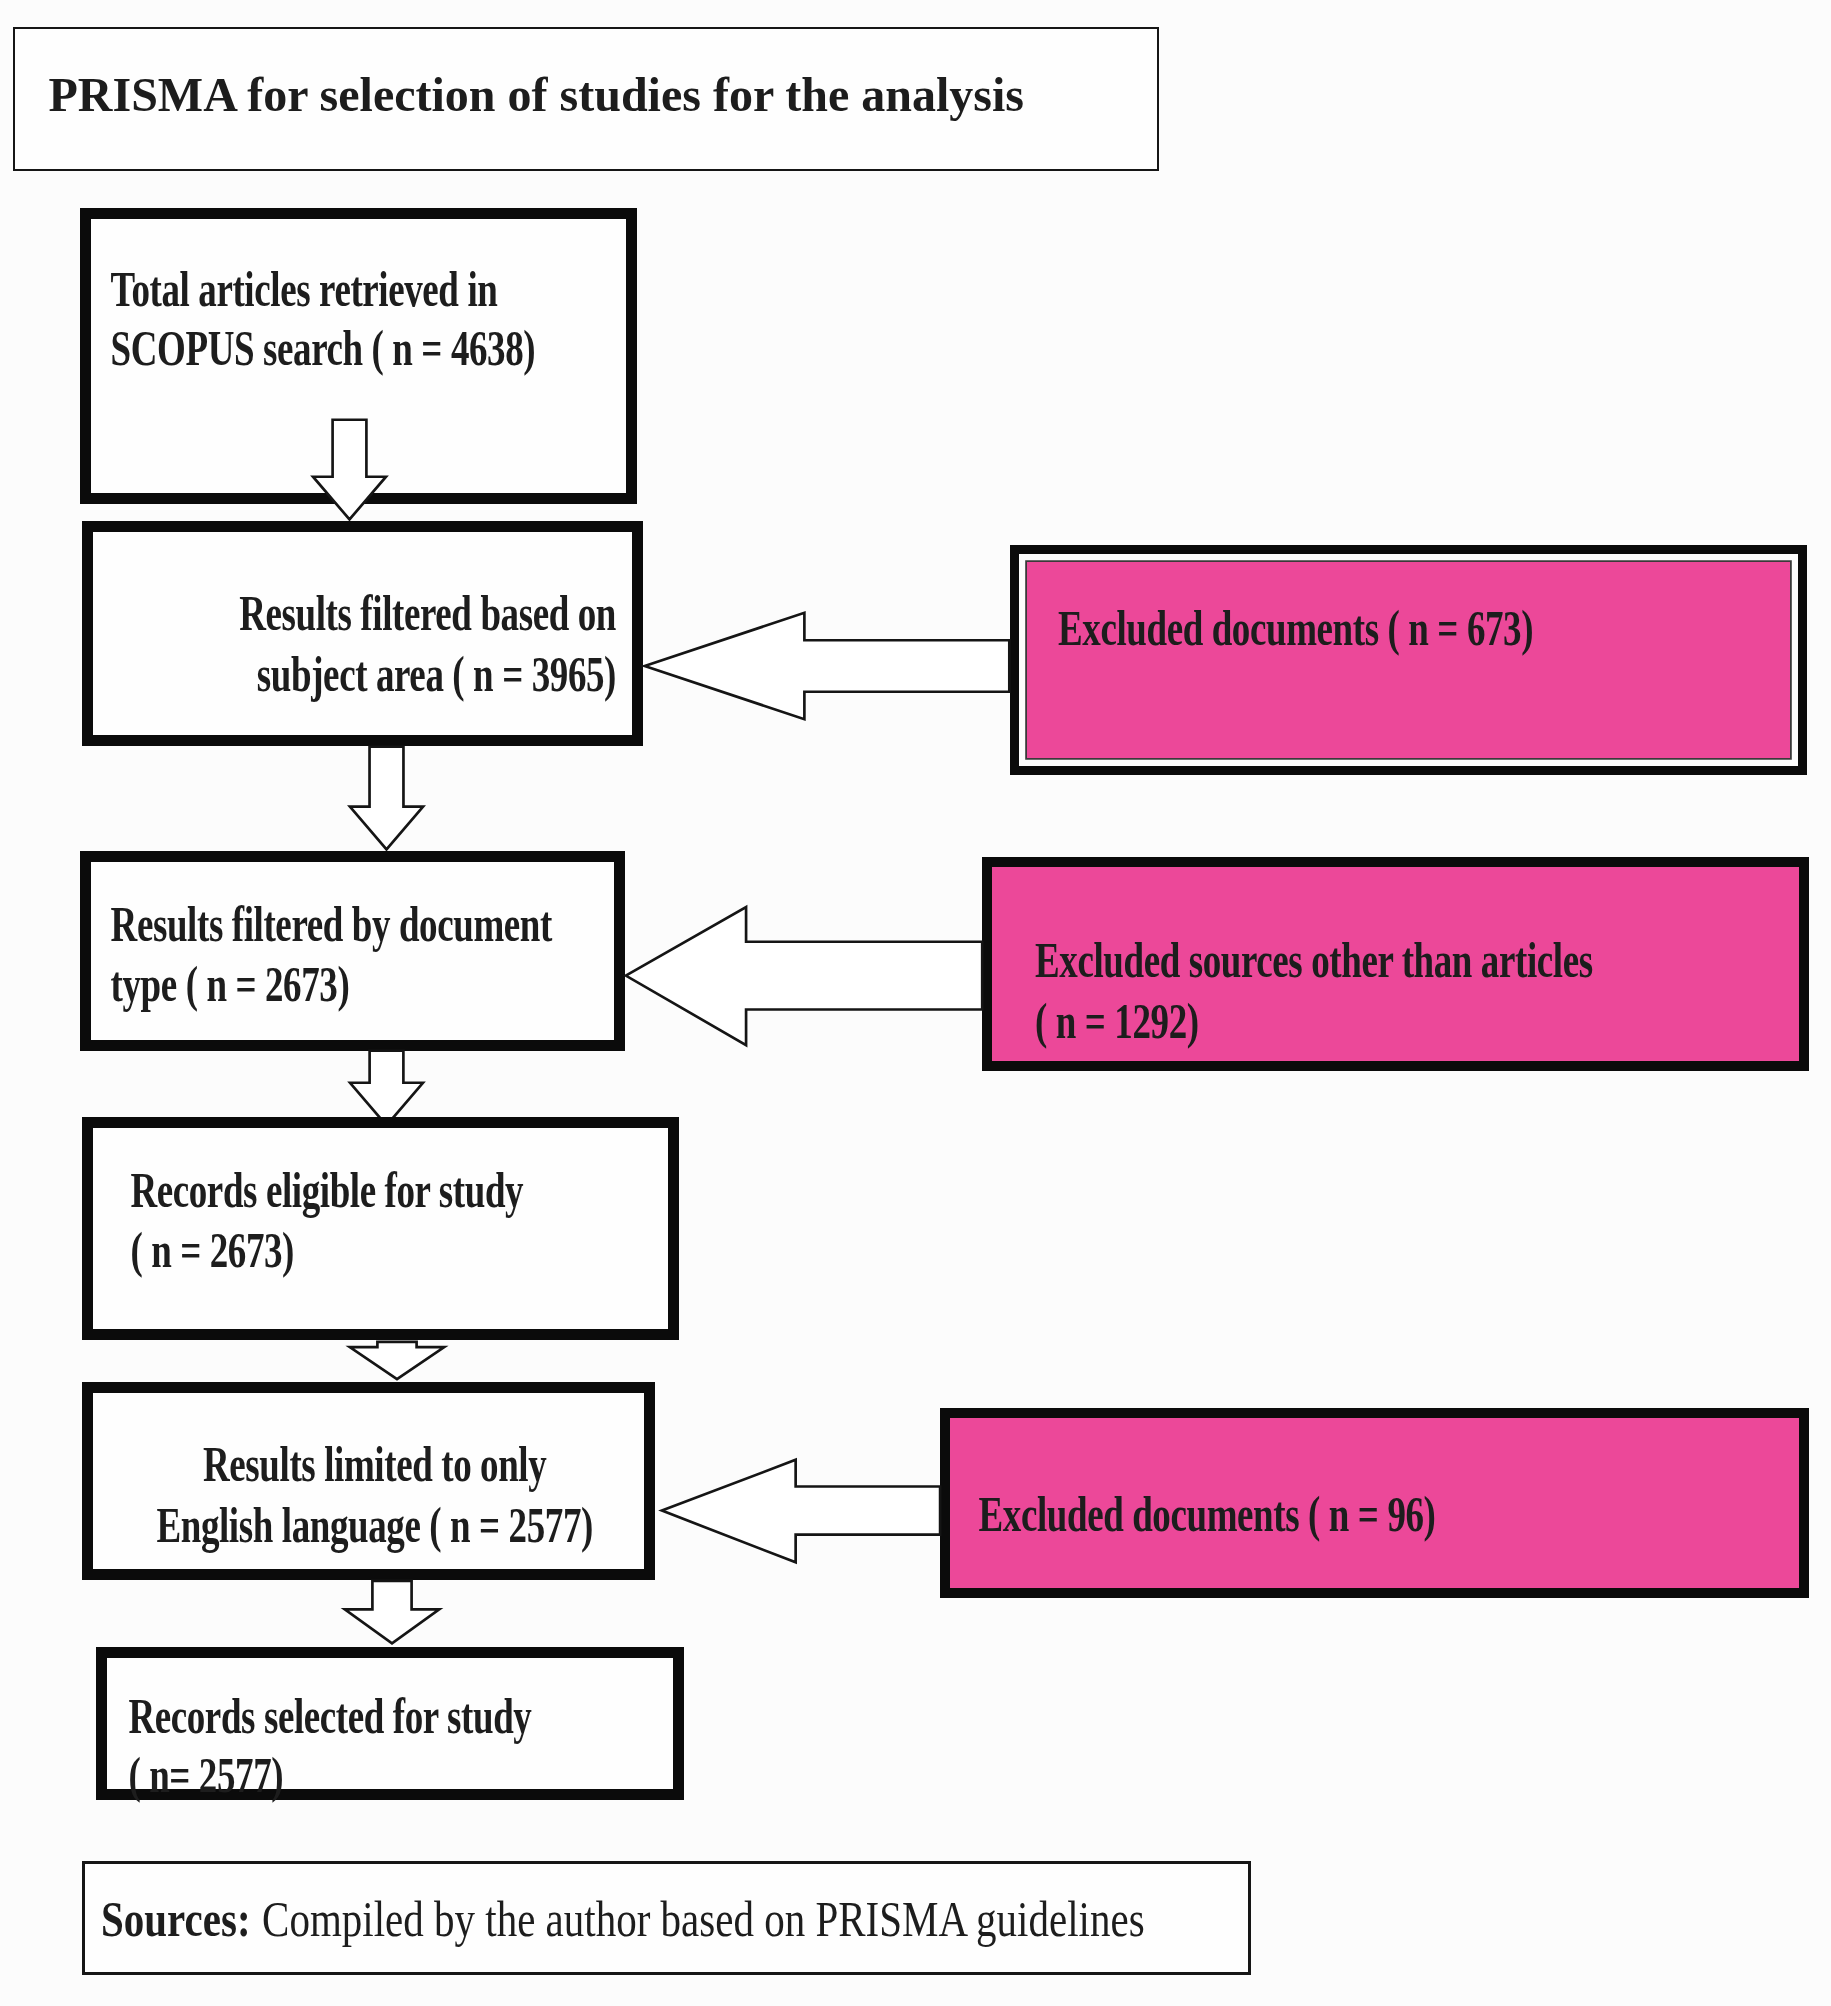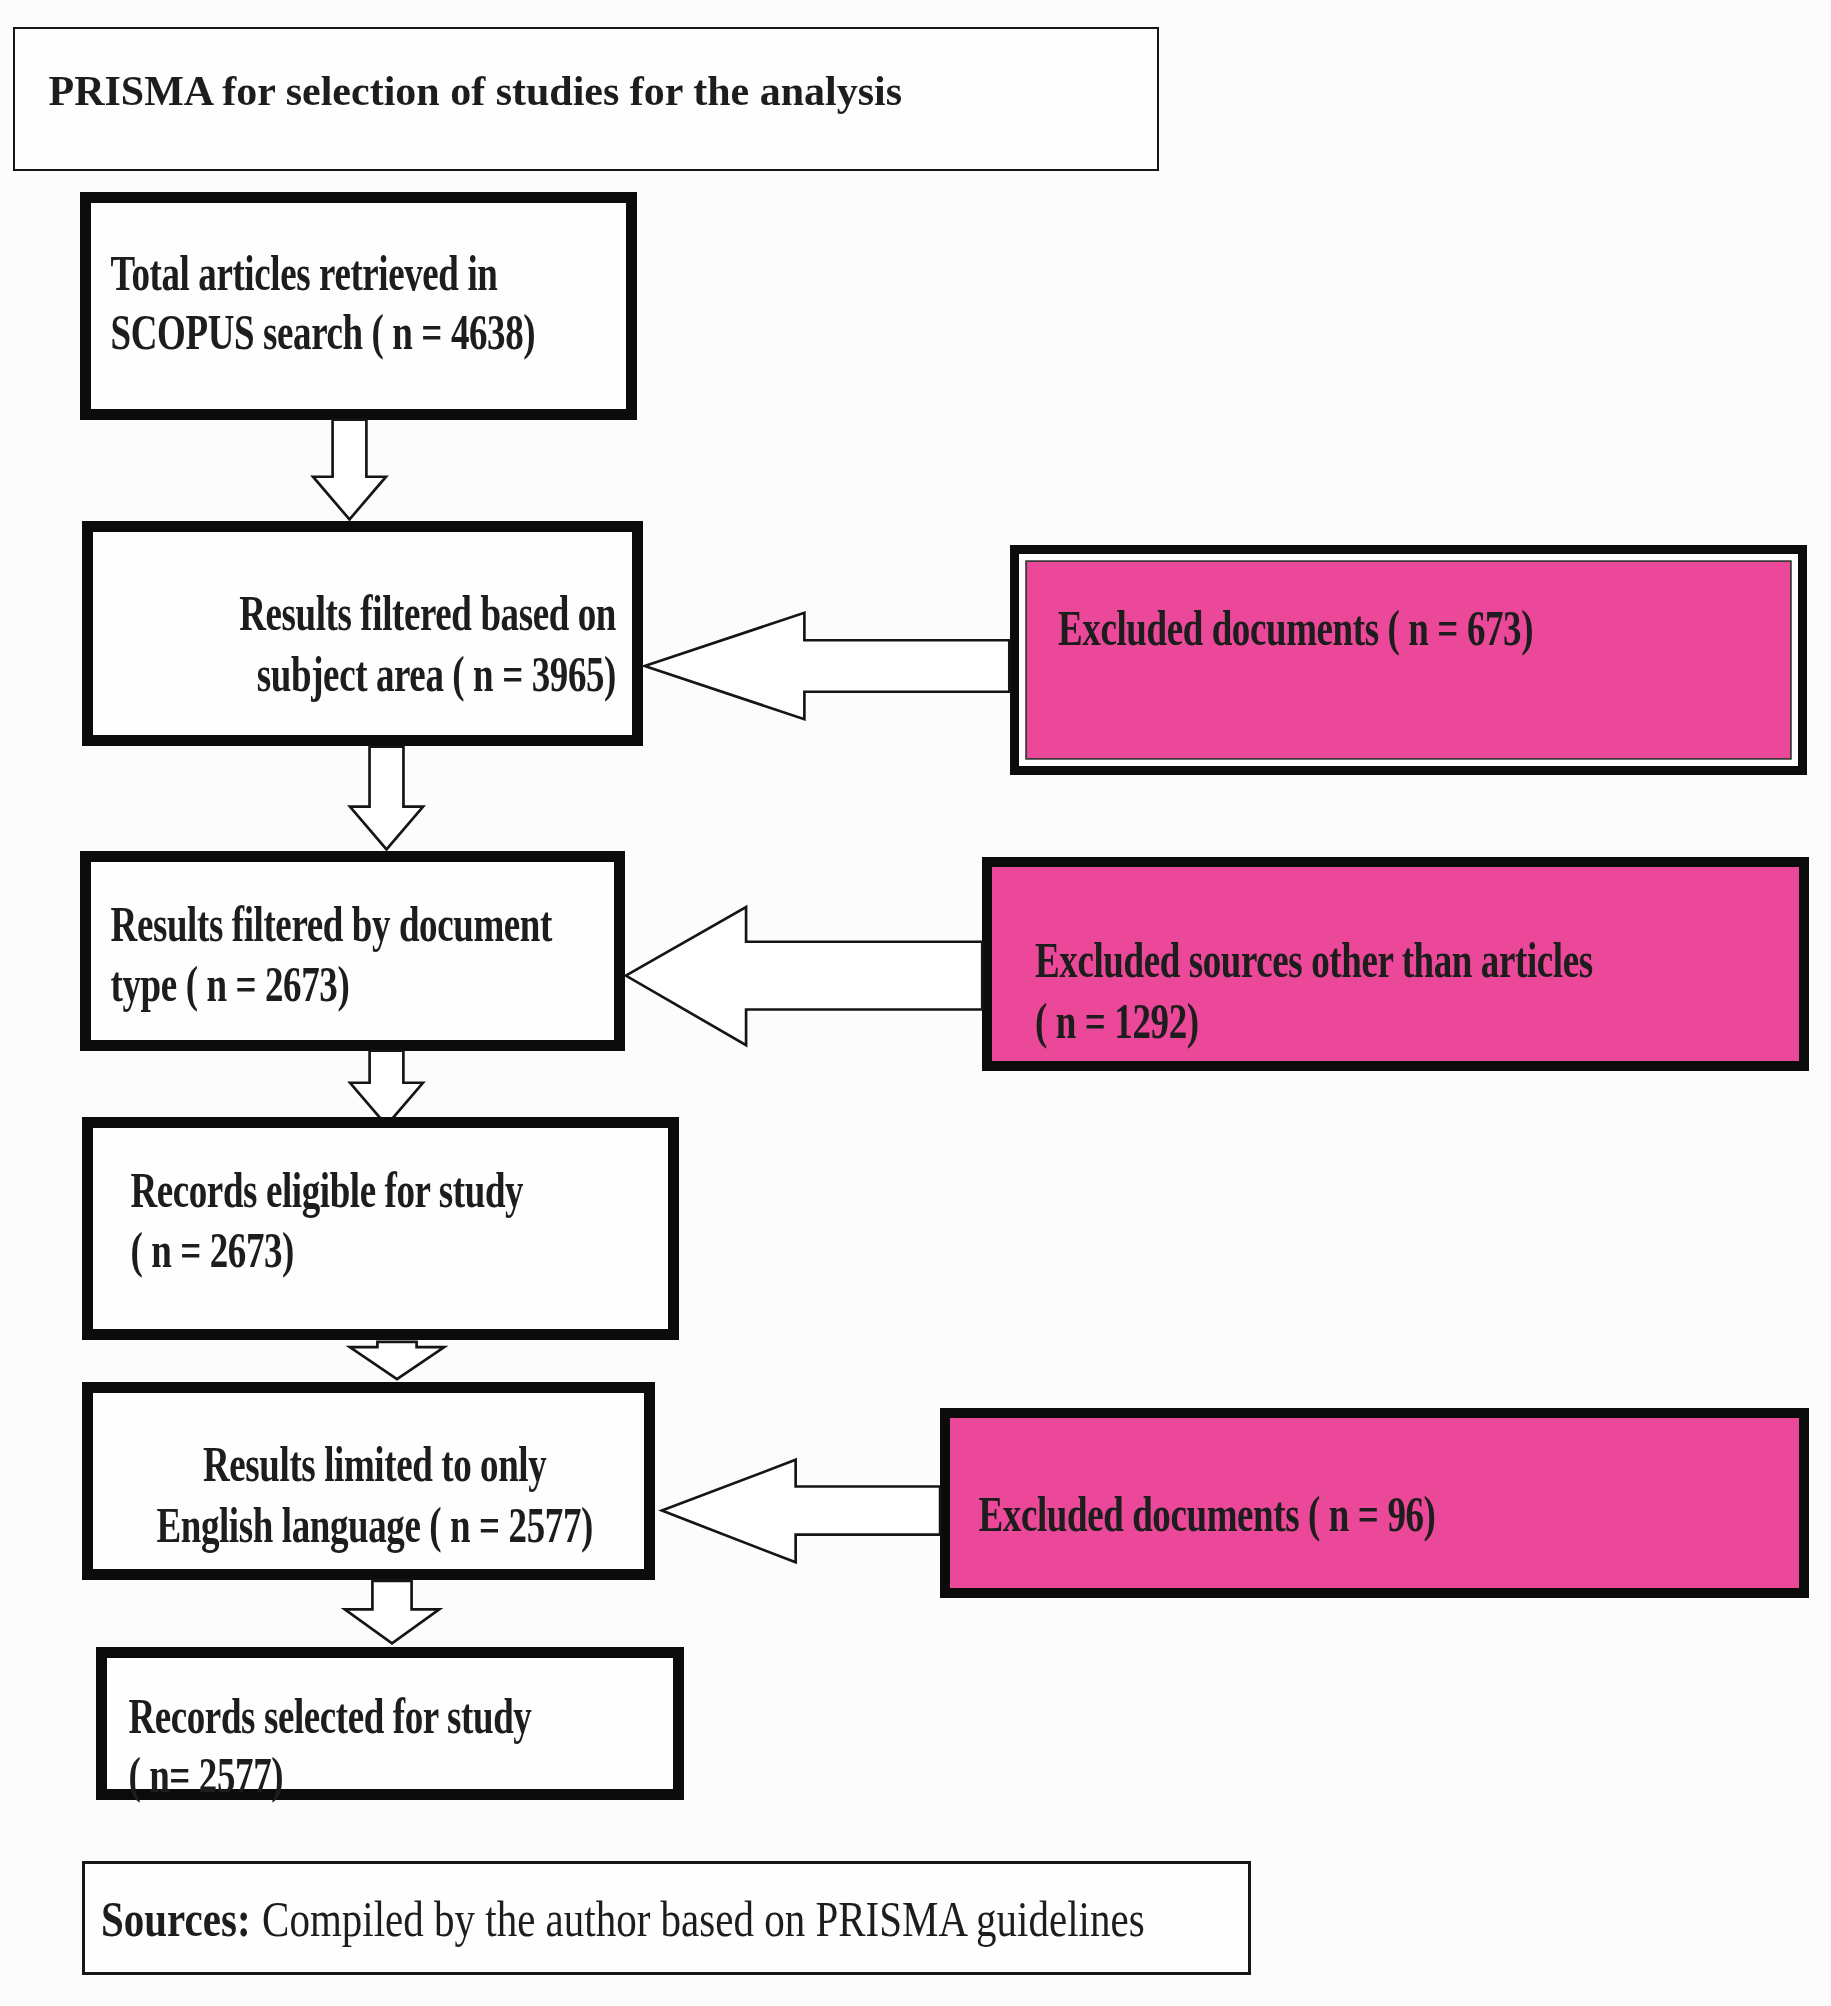--- a/index.html
+++ b/index.html
@@ -38,21 +38,21 @@
   .box-text {
     font-size: 37px;
     font-weight: bold;
     line-height: 1.18;
     letter-spacing: -0.4px;
     white-space: pre-line;
     transform: scaleY(1.38);
     transform-origin: left top;
   }
   .title-text {
-    font-size: 42px;
+    font-size: 48px;
     font-weight: bold;
     letter-spacing: 0;
     line-height: 1.2;
   }
   .sources-line {
     font-size: 41px;
     line-height: 1.2;
     transform: scaleY(1.22);
     transform-origin: left top;
     white-space: nowrap;
@@ -64,21 +64,21 @@
 </style>
 </head>
 <body>
 
 <div id="canvas">
 
   <div class="thin-box" style="left:12.5px; top:27px; width:1146px; height:144px;">
     <div class="title-text" style="padding:37px 0 0 34px;">PRISMA for selection of studies for the analysis</div>
   </div>
 
-  <div class="flow-box" style="left:80px; top:192px; width:557px; height:228px;">
+  <div class="flow-box" style="left:80px; top:208px; width:557px; height:296px;">
     <div class="box-text" style="padding:28.5px 16px 0 19.6px;">Total articles retrieved in
 SCOPUS search ( n = 4638)</div>
   </div>
 
   <svg class="connector" style="left:311px; top:418px;" width="77" height="105" viewBox="0 0 86 118">
     <polygon points="24,2 62,2 62,66 84,66 43,114 2,66 24,66"></polygon>
   </svg>
 
   <div class="flow-box" style="left:82px; top:521px; width:561px; height:225px;text-align:right;">
     <div class="box-text" style="padding:37px 16px 0 19.6px;">Results filtered based on

